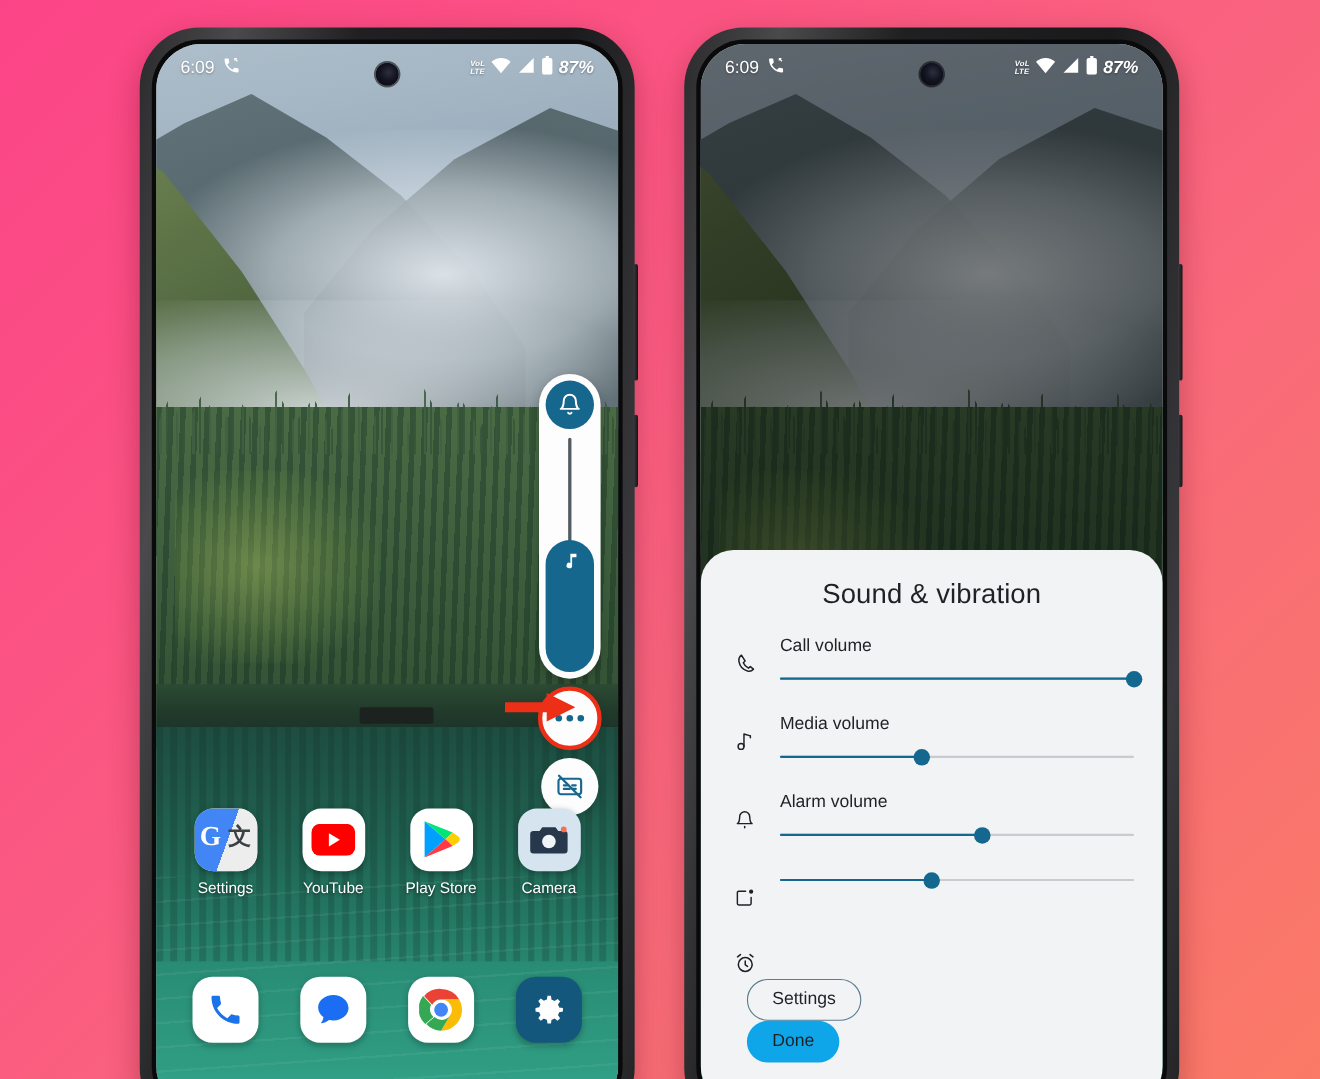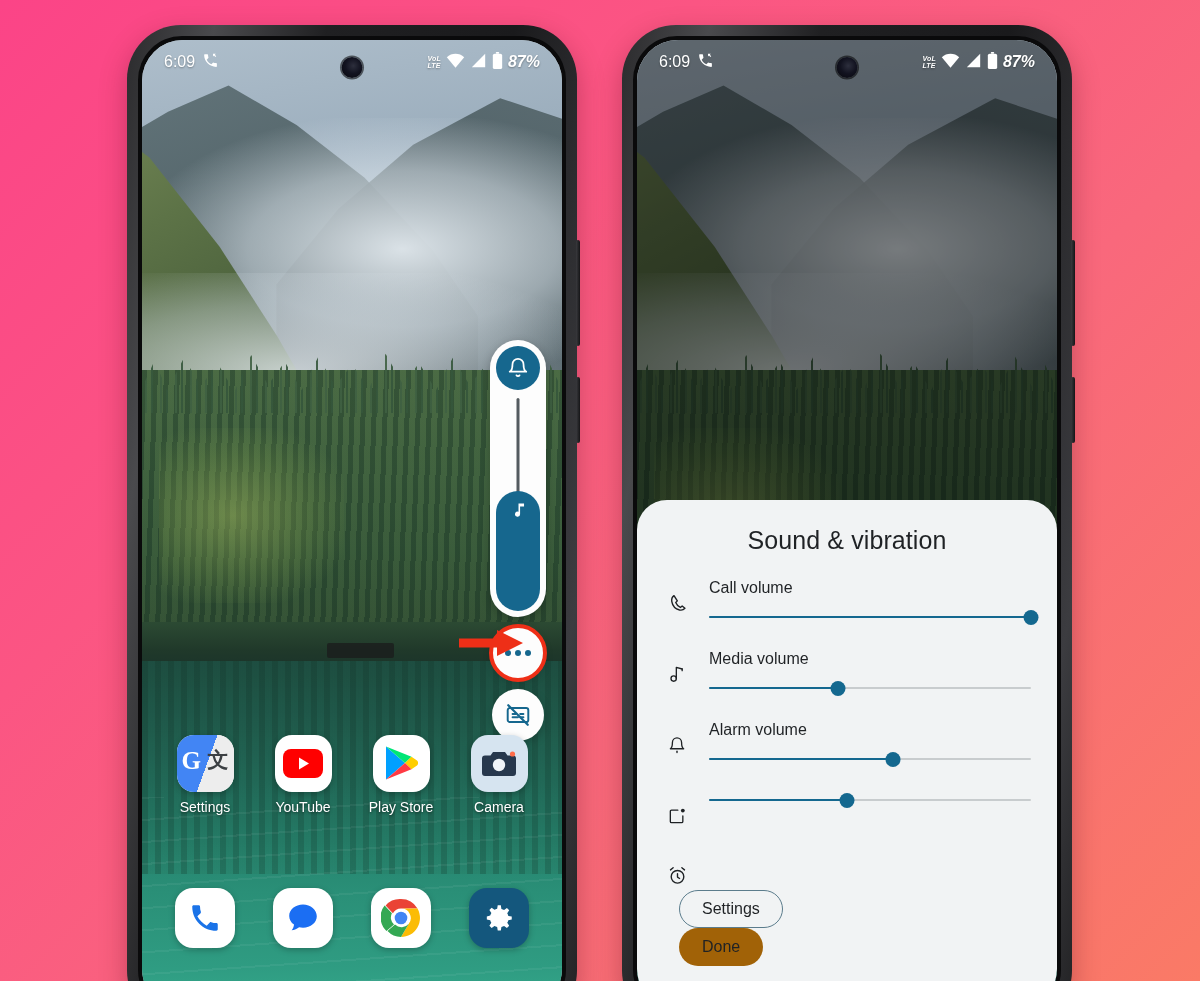--- a/index.html
+++ b/index.html
@@ -215,21 +215,21 @@
   }
   .dialog-actions {
     position: absolute; left: 42px; right: 26px; bottom: 44px;
     display: flex; align-items: flex-start; justify-content: space-between; flex-direction: column;
   }
   .btn-settings {
     border: 1px solid #5b7c8c; border-radius: 20px;
     padding: 9px 22px; font-size: 16px; color: #1f2225; background: transparent;
   }
   .btn-done {
-    border: none; border-radius: 20px; background: #a16207;
+    border: none; border-radius: 20px; background: #0ea5e9;
     padding: 10px 23px; font-size: 16px; color: #1f2225;
   }
 
   
   .app-grid {
     position: absolute; left: 0; right: 0; top: 695px;
     display: flex; justify-content: space-around; padding: 0 14px;
   }
   .app { width: 86px; display: flex; flex-direction: column; align-items: center; gap: 7px; }
   .app-icon {

